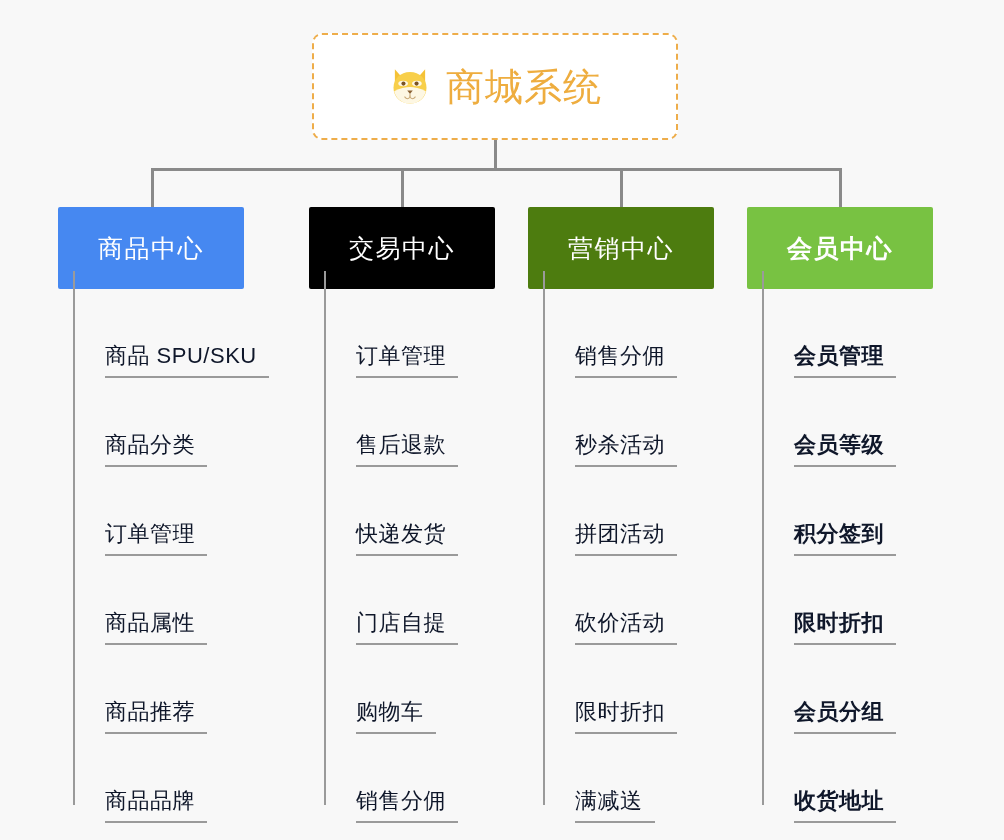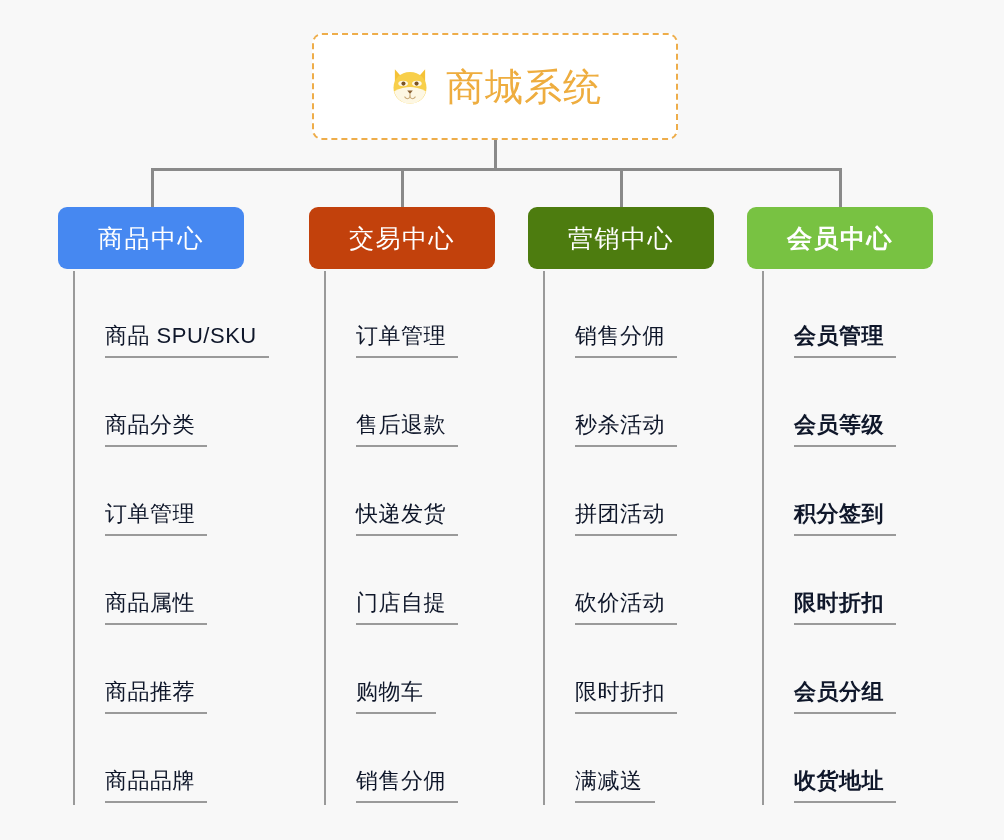--- a/index.html
+++ b/index.html
@@ -58,22 +58,22 @@
   .conn-v { width: 3px; }
   .conn-h { height: 3px; }
 
   
   .column {
     position: absolute;
     top: 207px;
   }
   .cat-box {
     position: relative;
-    height: 62px;
-    border-radius: 9px;
+    height: 82px;
+    border-radius: 2px;
     display: flex;
     align-items: center;
     justify-content: center;
     color: #ffffff;
     font-size: 25px;
     letter-spacing: 1.5px;
     box-sizing: border-box;
   }
   .trunk {
     position: absolute;
@@ -154,21 +154,21 @@
       <div class="item">
           <span class="item-label">商品推荐</span>
         </div>
       <div class="item">
           <span class="item-label">商品品牌</span>
         </div>
     </div>
   </div>
 
   <div class="column" style="left:309px; width:186px;">
-    <div class="cat-box" style="background:#c2410c;">
+    <div class="cat-box" style="background:#000000;">
       <span>交易中心</span>
     </div>
     <div class="trunk" style="height:534px;"></div>
     <div class="items">
       <div class="item">
           <span class="item-label">订单管理</span>
         </div>
       <div class="item">
           <span class="item-label">售后退款</span>
         </div>

